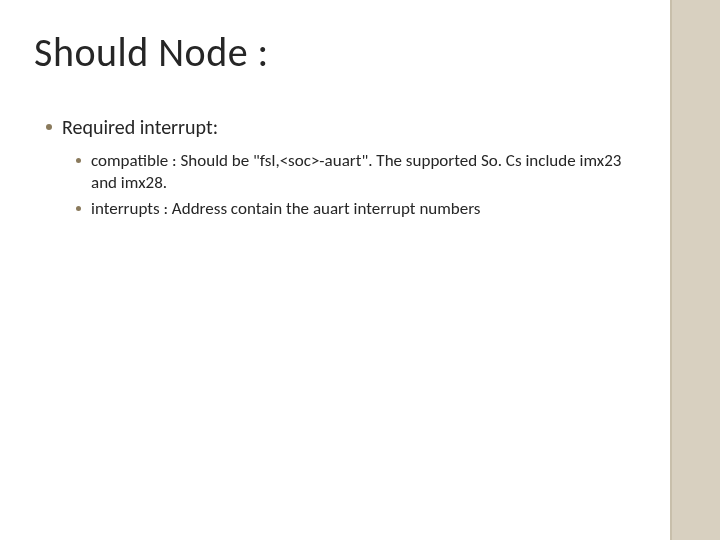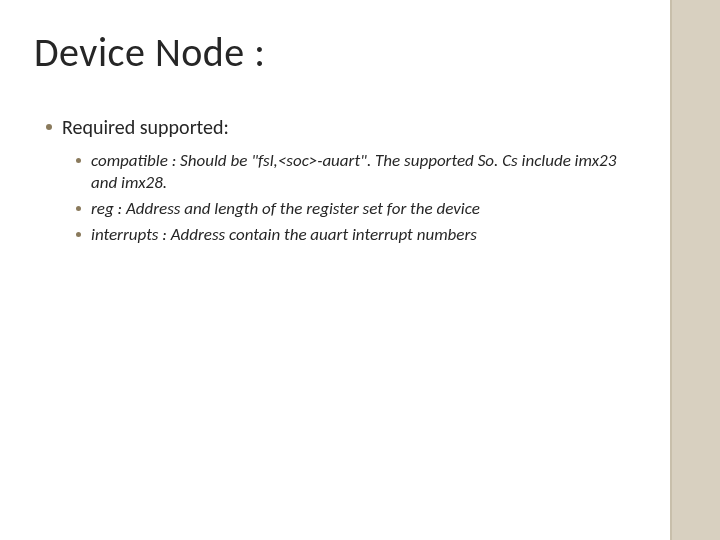--- a/index.html
+++ b/index.html
@@ -58,21 +58,20 @@
     margin-top: 9px;
   }
   .lvl1 .text {
     font-size: 20px;
     color: #262626;
     line-height: 1.25;
   }
   .lvl2 {
     margin-left: 48px;
     margin-bottom: 4px;
-    font-style: italic;
   }
   .lvl2 .dot {
     flex: 0 0 auto;
     width: 5px;
     height: 5px;
     border-radius: 50%;
     background: #8a7a5c;
     margin-top: 8px;
   }
   .lvl2 .text {
@@ -82,34 +81,30 @@
     max-width: 540px;
   }
 </style>
 </head>
 <body>
 
 <div class="side-accent"></div>
 <div class="side-accent-line"></div>
 
 <div class="content">
-  <h1 class="title">Device Node :</h1>
+  <h1 class="title">Should Node :</h1>
 
   <div class="bullet-row lvl1">
     <span class="dot"></span>
-    <span class="text">Required supported:</span>
+    <span class="text">Required interrupt:</span>
   </div>
 
   <div class="bullet-row lvl2">
     <span class="dot"></span>
     <span class="text">compatible : Should be "fsl,&lt;soc&gt;-auart". The supported So. Cs include imx23 and imx28.</span>
   </div>
 
-  <div class="bullet-row lvl2">
-    <span class="dot"></span>
-    <span class="text"> reg : Address and length of the register set for the device</span>
-  </div>
 
   <div class="bullet-row lvl2">
     <span class="dot"></span>
     <span class="text"> interrupts : Address contain the auart interrupt numbers</span>
   </div>
 </div>
 
 </body></html>

